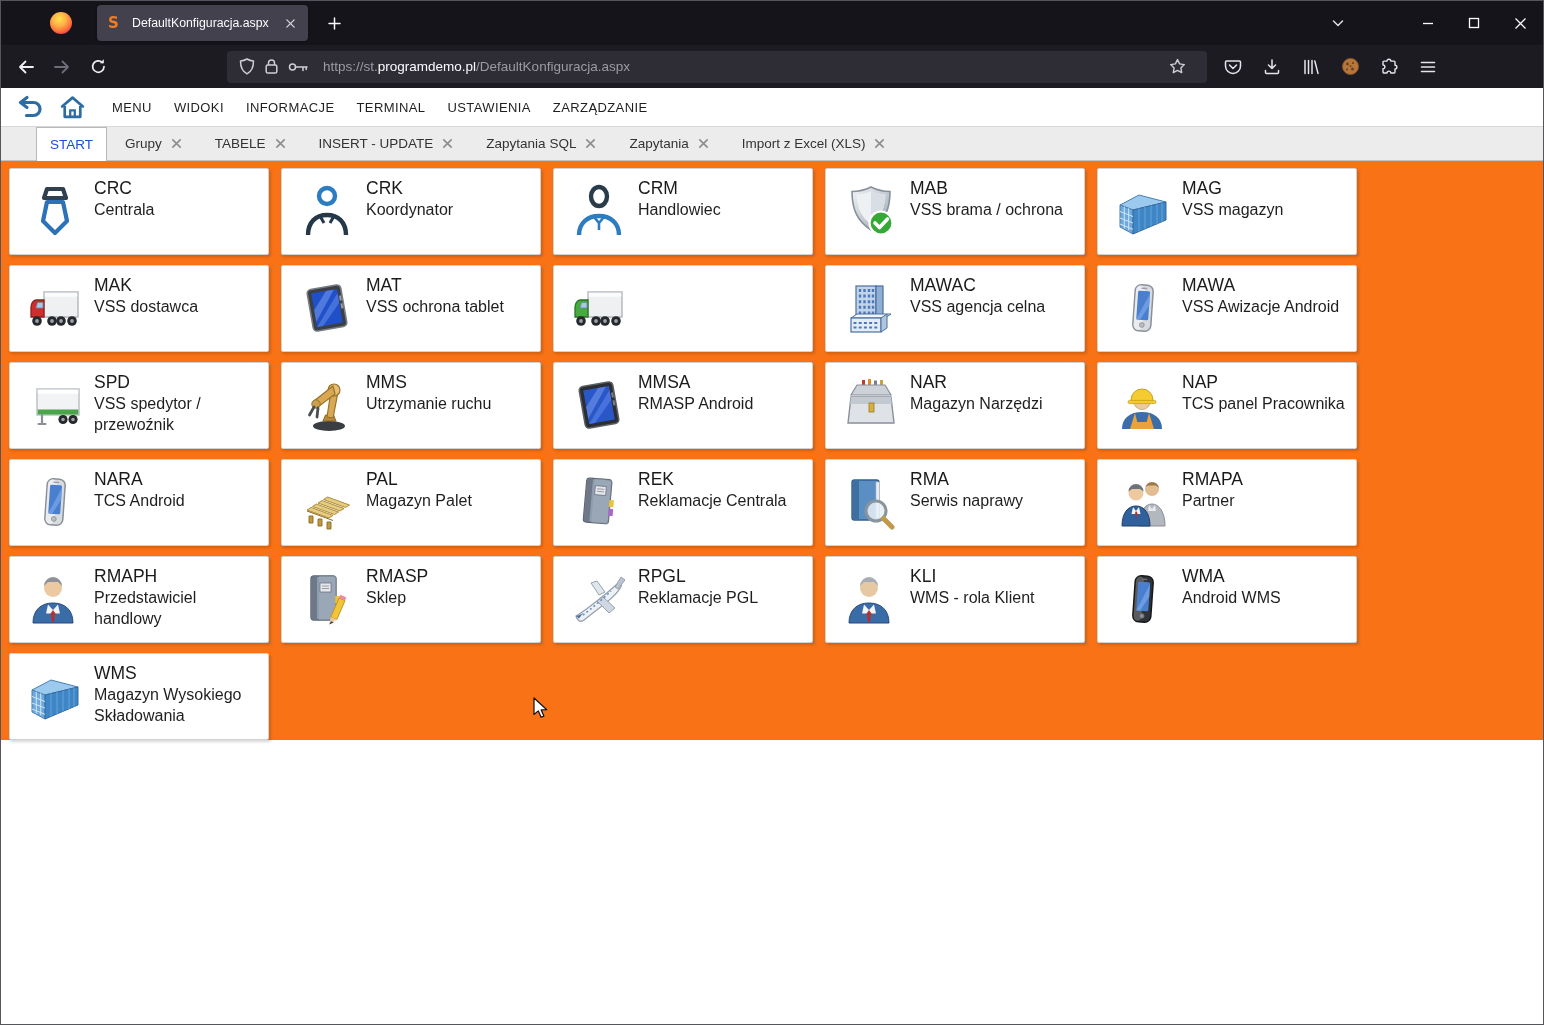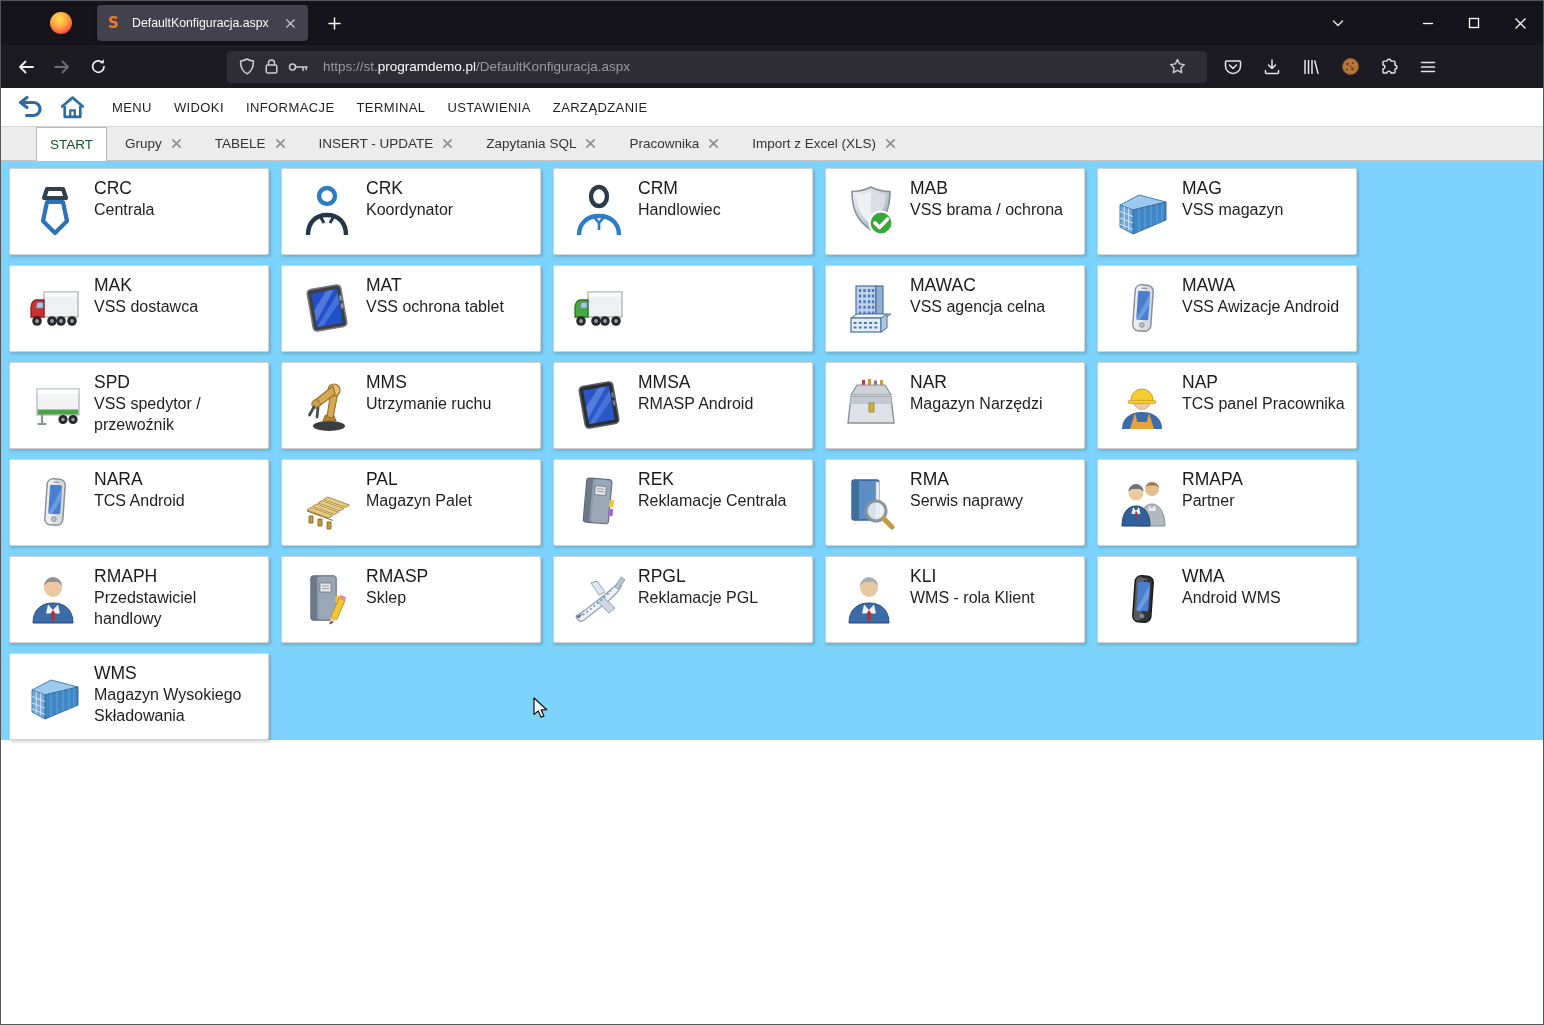--- a/index.html
+++ b/index.html
@@ -34,25 +34,25 @@
   .nav-right{display:flex;align-items:center;margin-left:16px;gap:19px;color:#e6e5ec;}
   .nav-right .ic{width:20px;height:20px;}
   
   .appbar{height:38px;background:#fff;display:flex;align-items:center;padding-left:14px;}
   .app-icon-btn{margin-right:15px;display:inline-flex;}
   .menu-item{font-size:13px;color:#1f1f1f;padding:0 11px;letter-spacing:.4px;white-space:nowrap;}
   
   .tabstrip{height:35px;background:#ececec;border-top:1px solid #d8d8d8;border-bottom:1px solid #c3c3c3;
     display:flex;align-items:stretch;padding-left:35px;}
   .atab{display:flex;align-items:center;padding:0 13px;background:#fff;border:1px solid #b9b9b9;border-bottom:none;
-    margin-bottom:-1px;font-size:13.5px;color:#14532d;position:relative;z-index:2;}
+    margin-bottom:-1px;font-size:13.5px;color:#1d4ed8;position:relative;z-index:2;}
   .ttab{display:flex;align-items:center;padding:0 15px;font-size:13.5px;color:#333;margin-left:3px;}
   .ttab .tclose{margin-left:9px;display:inline-flex;}
   
-  .content{padding:7px 0 0 8px;background:#7dd3fc;}
+  .content{padding:7px 0 0 8px;background:#f97316;}
   .grid{display:grid;grid-template-columns:repeat(5,260px);gap:10px 12px;}
   .tile{height:87px;background:#fff;border:1px solid #d2d2d2;border-radius:2px;
     box-shadow:1.5px 2px 3px rgba(0,0,0,.16);display:flex;overflow:hidden;}
   .tile-icon{width:56px;height:56px;margin:14px 11px 0 17px;flex:none;}
   .tile-icon svg{width:56px;height:56px;display:block;}
   .tile-text{padding-top:8px;padding-right:2px;}
   .tile-code{display:block;font-size:17.5px;line-height:22px;color:#1a1a1a;font-weight:500;}
   .tile-label{display:block;font-size:16px;line-height:21px;color:#1f1f1f;font-weight:400;}
   .cursor{position:absolute;left:532px;top:696px;z-index:50;pointer-events:none;}
 </style>
@@ -238,21 +238,21 @@
       </div>
       <div class="ttab">
         <span>Zapytania SQL</span>
         <span class="tclose">
           <svg width="11" height="11" viewBox="0 0 11 11">
             <path d="M1.8 1.8l7.4 7.4M9.2 1.8L1.8 9.2" stroke="#8f8f8f" stroke-width="1.7" stroke-linecap="round"></path>
           </svg>
         </span>
       </div>
       <div class="ttab">
-        <span>Pracownika</span>
+        <span>Zapytania</span>
         <span class="tclose">
           <svg width="11" height="11" viewBox="0 0 11 11">
             <path d="M1.8 1.8l7.4 7.4M9.2 1.8L1.8 9.2" stroke="#8f8f8f" stroke-width="1.7" stroke-linecap="round"></path>
           </svg>
         </span>
       </div>
       <div class="ttab">
         <span>Import z Excel (XLS)</span>
         <span class="tclose">
           <svg width="11" height="11" viewBox="0 0 11 11">

